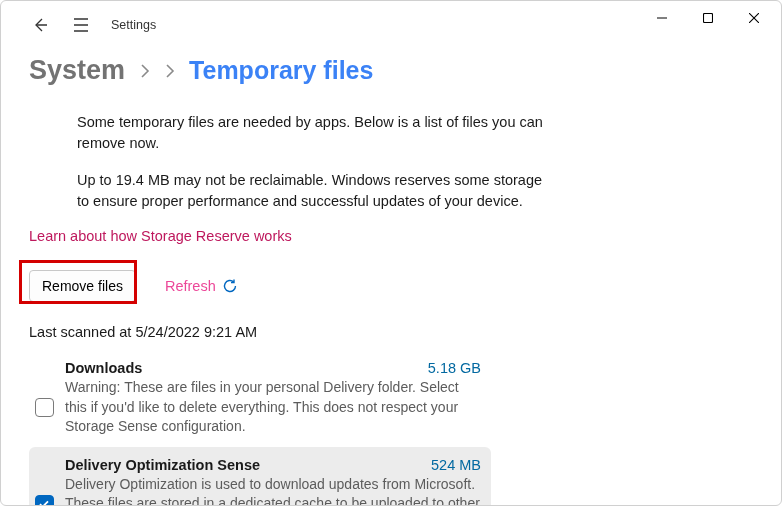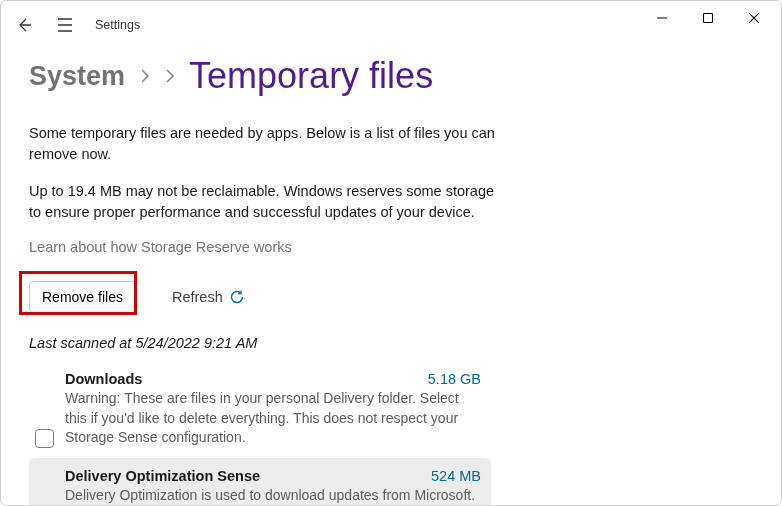--- a/index.html
+++ b/index.html
@@ -12,21 +12,21 @@
     height: 506px;
     overflow: hidden;
     border: 1px solid #d0d0d0;
     border-radius: 6px;
     position: relative;
   }
   .titlebar {
     display: flex;
     align-items: center;
     height: 48px;
-    padding: 0 8px;
+    padding: 0 24px;
   }
   .tb-left { display: flex; align-items: center; gap: 8px; }
   .tb-btn {
     width: 32px; height: 32px;
     display: flex; align-items: center; justify-content: center;
     border-radius: 4px;
   }
   .tb-title { font-size: 12.5px; color: #333; margin-left: 6px; }
   .win-controls {
     position: absolute;
@@ -49,90 +49,89 @@
     margin-bottom: 26px;
   }
   .bc-link {
     font-size: 27px;
     font-weight: 600;
     color: #737373;
     cursor: pointer;
   }
   .bc-sep { color: #8a8a8a; }
   .bc-current {
-    font-size: 36px;
-    font-weight: 400;
-    color: #4c1d95;
+    font-size: 25px;
+    font-weight: 700;
+    color: #3b82f6;
   }
   .body-text {
     font-size: 14.5px;
     color: #1a1a1a;
     line-height: 1.45;
     max-width: 470px;
     margin-bottom: 16px;
+    margin-left: 48px;
   }
   .link {
-    color: #737373;
+    color: #be185d;
     font-size: 14.5px;
     cursor: pointer;
     display: inline-block;
     margin-bottom: 26px;
   }
   .actions-row {
     display: flex;
     align-items: center;
-    gap: 24px;
+    gap: 9px;
     margin-bottom: 22px;
     position: relative;
   }
   .remove-btn {
     border: 1px solid #c8c8c8;
     background: #fdfdfd;
     border-radius: 4px;
     padding: 7px 12px;
     font-size: 14px;
     font-family: inherit;
     cursor: pointer;
   }
   .highlight-box {
     position: absolute;
     left: -10px; top: -10px;
     width: 118px; height: 44px;
     border: 3px solid #d40000;
     pointer-events: none;
   }
   .refresh {
-    color: #404040;
+    color: #ec4899;
     font-size: 14.5px;
     cursor: pointer;
     display: inline-flex;
     align-items: center;
     gap: 6px;
-    margin-left: 12px;
+    margin-left: 20px;
     text-align: center;
   }
   .total-selected {
     font-size: 14.5px;
     margin-left: auto;
     padding-right: 170px;
     color: #1a1a1a;
   }
   .last-scanned {
     font-size: 14.5px;
     color: #1a1a1a;
     margin-bottom: 10px;
-    font-style: italic;
   }
   .file-list { width: 462px; }
   .file-item {
     display: flex;
     padding: 10px 10px 10px 4px;
     border-radius: 6px;
     gap: 10px;
-    align-items: flex-end;
   }
   .file-item.selected { background: #ececec; }
   .chk-wrap {
     width: 22px;
     display: flex;
     align-items: center;
     justify-content: center;
     padding-top: 18px;
   }
   .chk {

